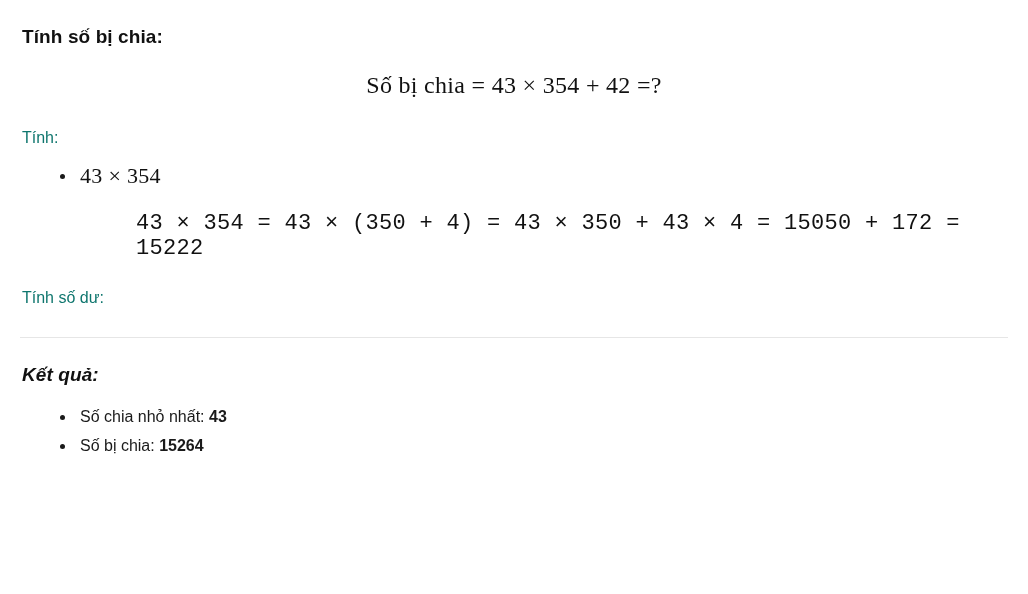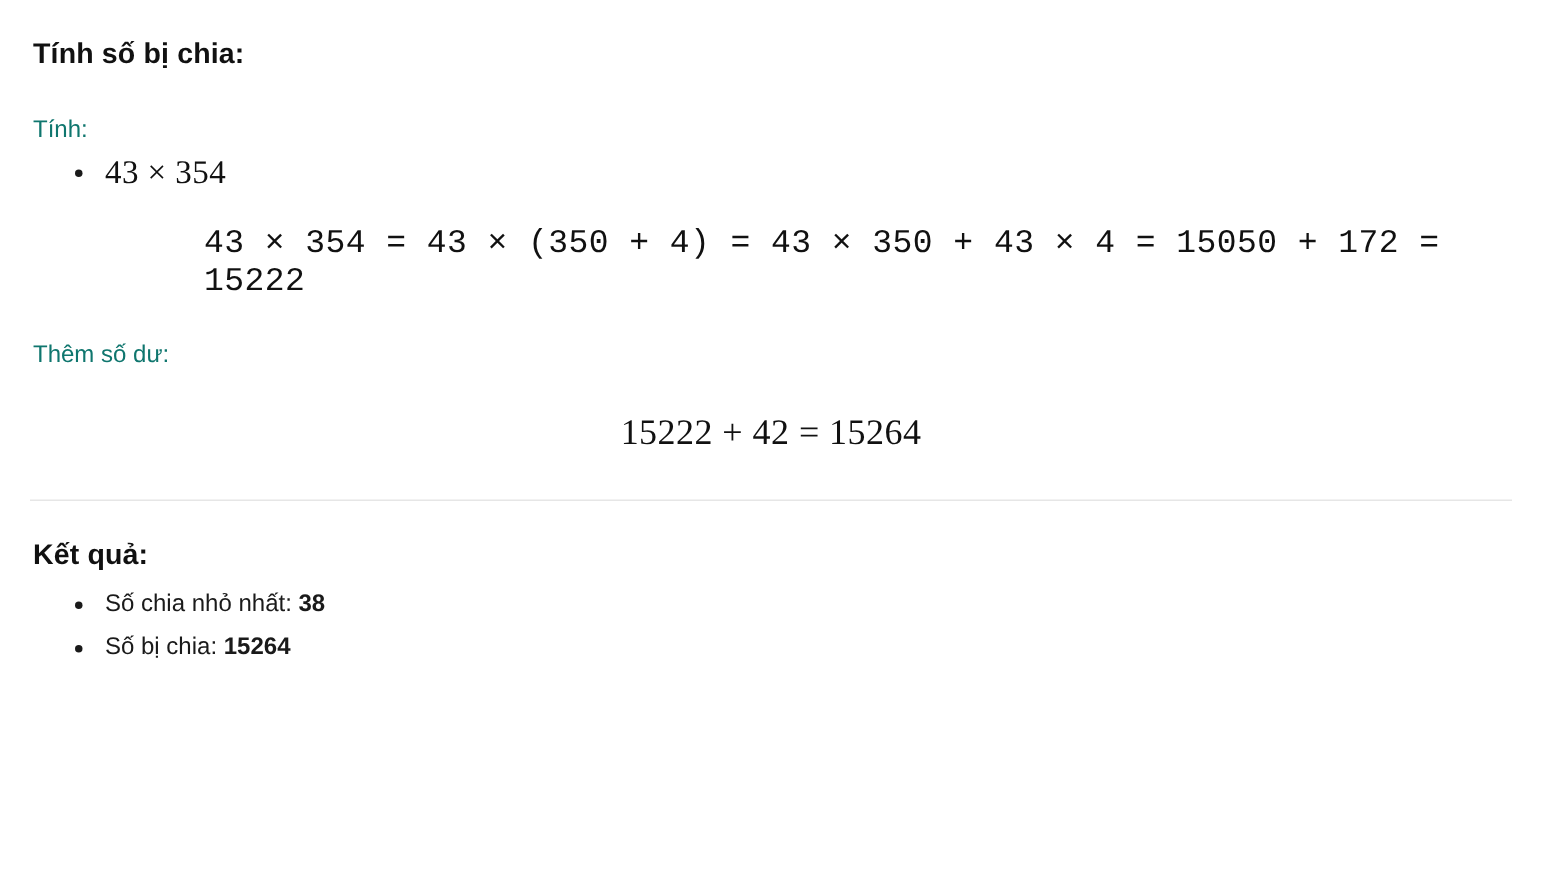--- a/index.html
+++ b/index.html
@@ -45,21 +45,21 @@
     letter-spacing: 0.3px;
   }
 
   .label-text {
     font-size: 16px;
     color: #0f766e;
     margin: 0 0 0 2px;
   }
 
   ul.bullets {
-    margin: 6px;
+    margin: 16px;
     padding: 0 0 0 44px;
     list-style: none;
   }
   ul.bullets > li {
     position: relative;
     margin: 0;
   }
   ul.bullets > li::before {
     content: "";
     position: absolute;
@@ -88,59 +88,59 @@
     width: 100%;
   }
 
   .s1 { margin-top: 24px; }
   .s2 { margin-top: 30px; }
   .s3 { margin-top: 25px; }
   .s4 { margin-top: 22px; }
   .s5 { margin-top: 28px; }
   .s6 { margin-top: 30px; }
   .s7 { margin-top: 30px; }
-  .s8 { margin-top: 26px; }
+  .s8 { margin-top: 26px; font-style: italic; }
   .s9 { margin-top: 12px; }
 
   .indent-expr {
     margin-left: 116px;
     font-family: Liberation Mono, monospace;
     font-size: 22px;
     color: #111111;
     letter-spacing: 0.3px;
   }
 </style>
 </head>
 <body>
 
 <div class="page">
 
   <h2 class="heading">Tính số bị chia:</h2>
 
+  <div class="math-center s1">Số bị chia = 43 × 354 + 42 =?</div>
 
   <div class="label-text s2">Tính:</div>
 
   <ul class="bullets s3">
     <li>
       <span class="math-inline">43 × 354</span>
     </li>
   </ul>
 
   <div class="indent-expr s4">43 × 354 = 43 × (350 + 4) = 43 × 350 + 43 × 4 = 15050 + 172 = 15222</div>
 
-  <div class="label-text s5">Thêm số dư:</div>
+  <div class="label-text s5">Tính số dư:</div>
 
-  <div class="math-center s6">15222 + 42 = 15264</div>
 
   <hr class="divider s7">
 
   <h2 class="heading s8">Kết quả:</h2>
 
   <ul class="bullets result-list s9">
     <li>
-      <span>Số chia nhỏ nhất: </span><b>38</b>
+      <span>Số chia nhỏ nhất: </span><b>43</b>
     </li>
     <li>
       <span>Số bị chia: </span><b>15264</b>
     </li>
   </ul>
 
 </div>
 
 </body></html>

